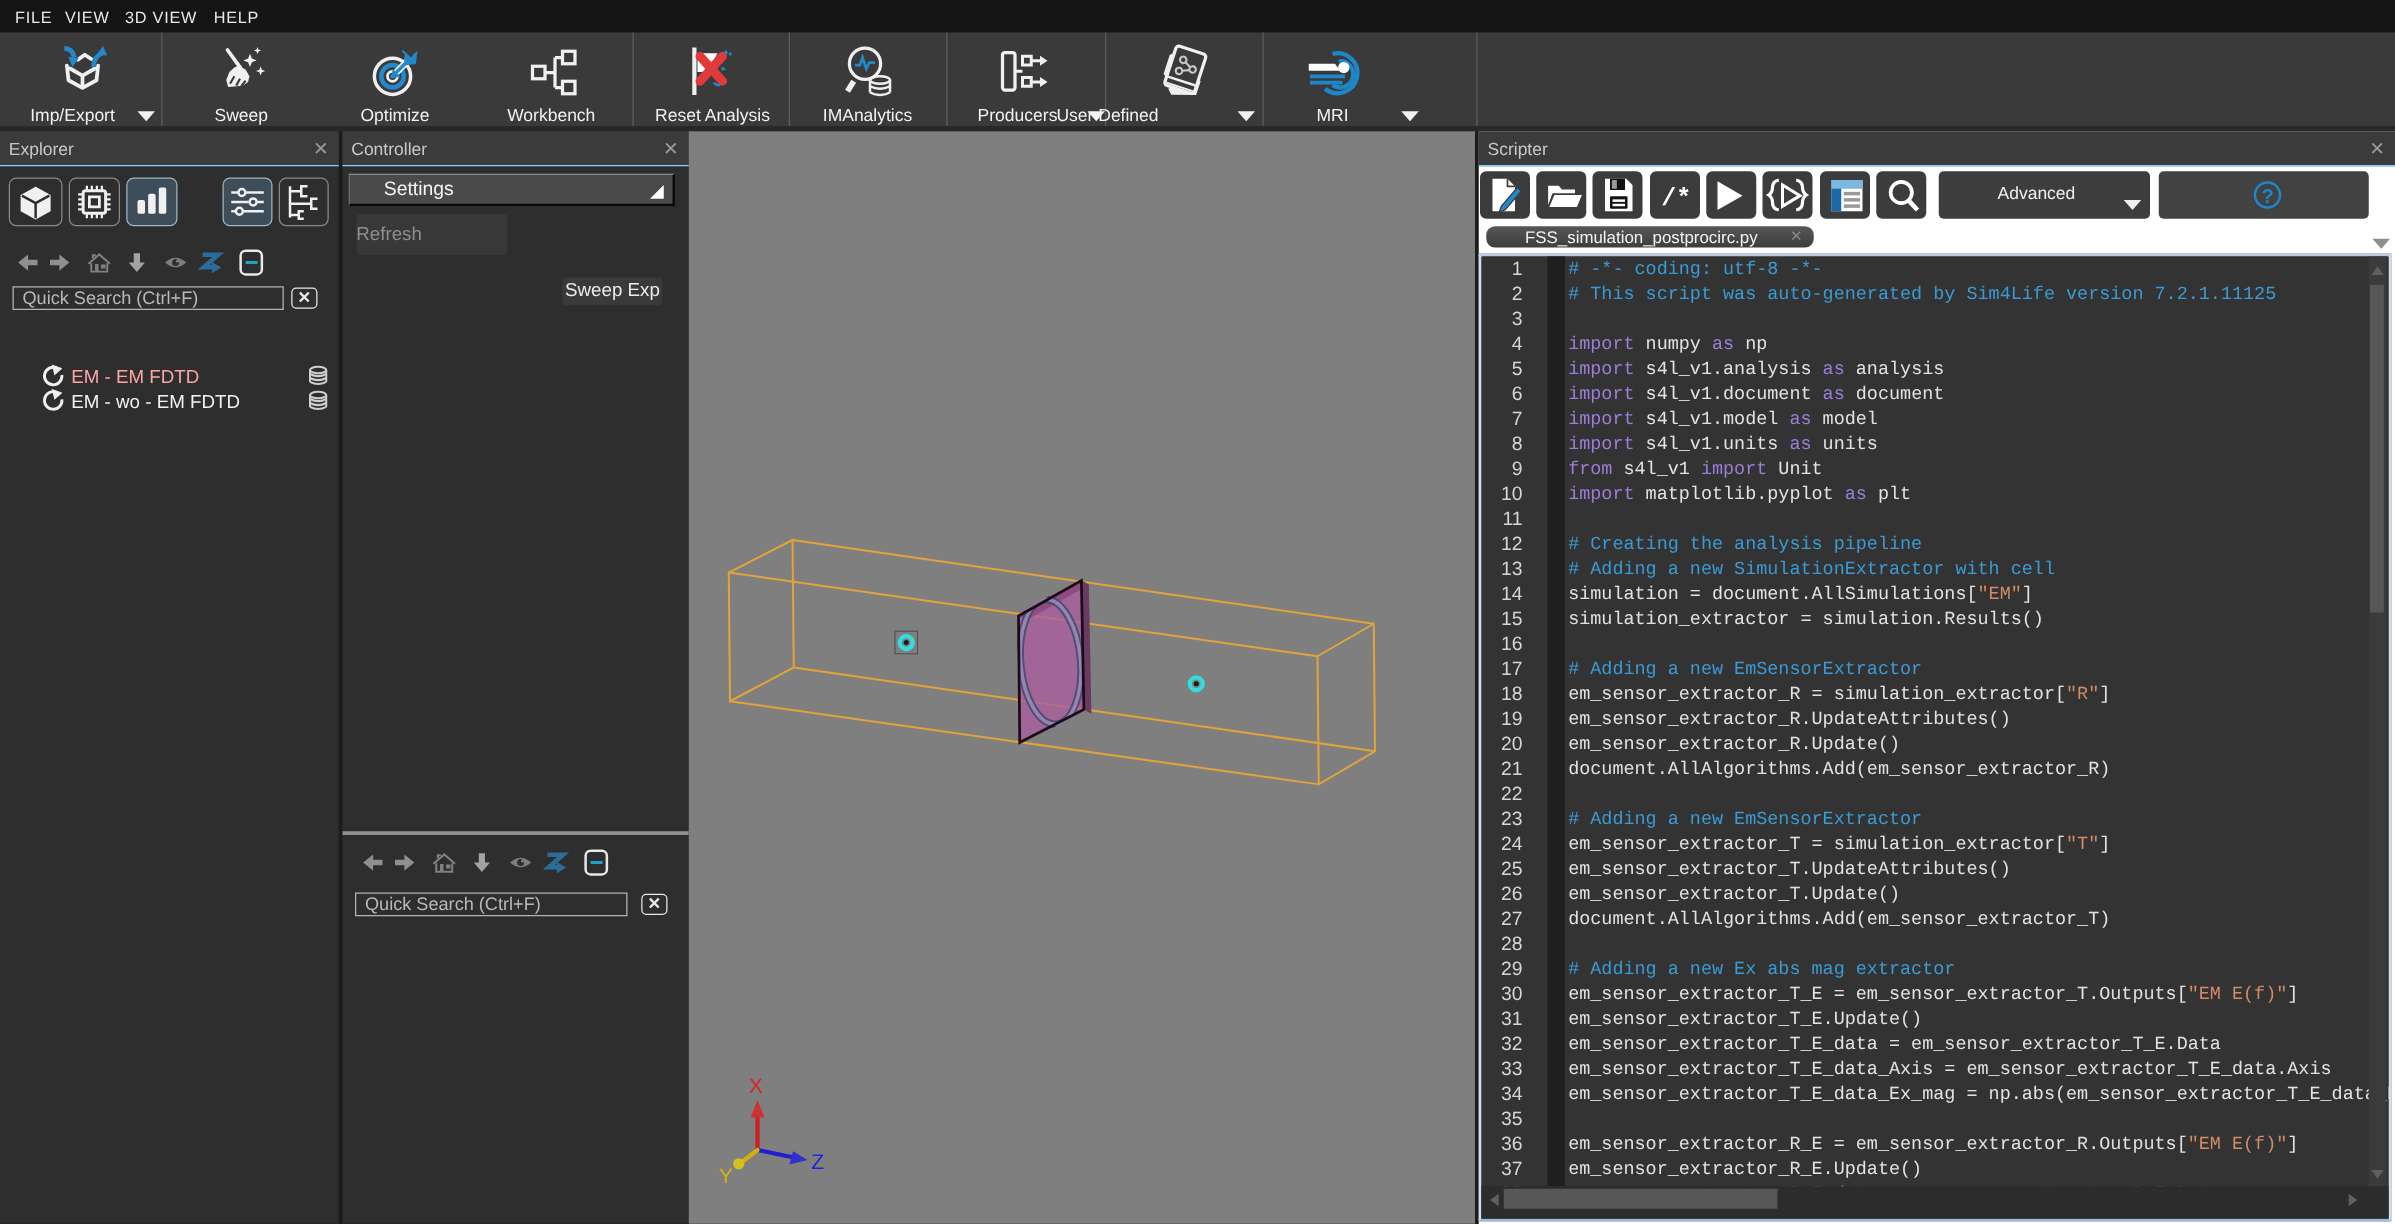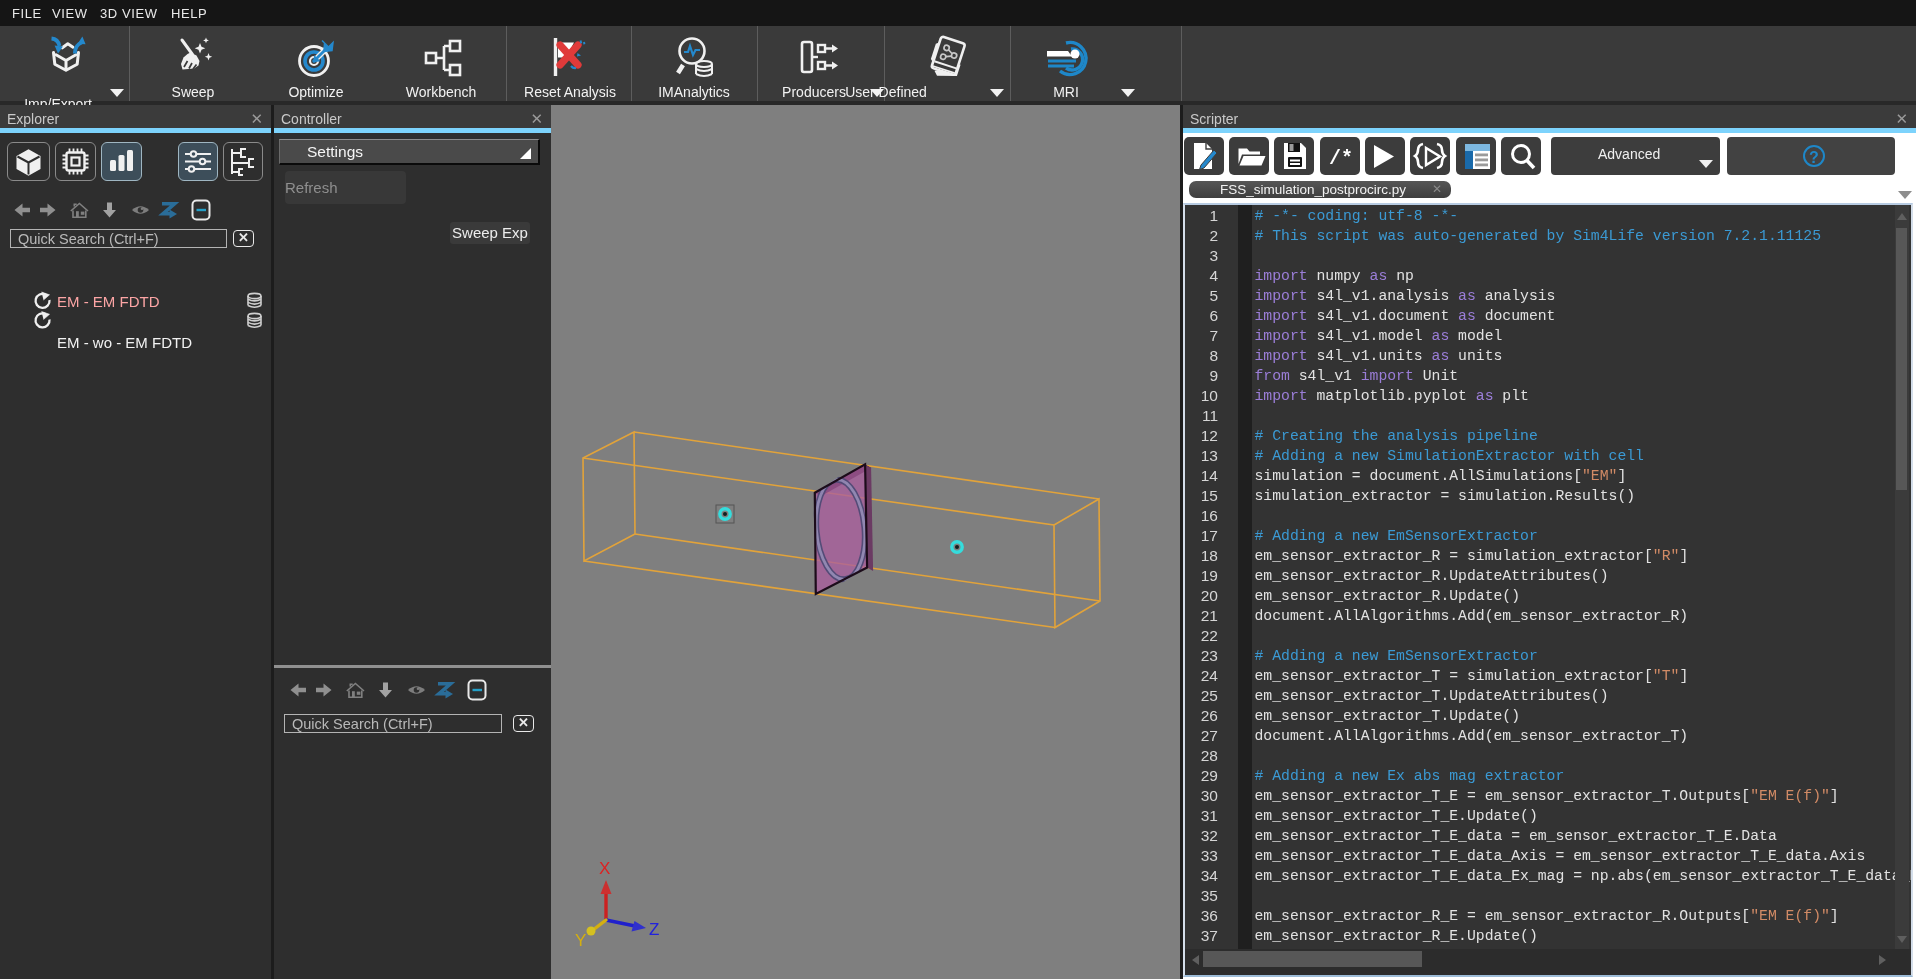--- a/index.html
+++ b/index.html
@@ -9,21 +9,21 @@
   #menubar { position:absolute; left:0; top:0; width:1916px; height:26px; background:#151515;
     color:#e9e9e9; font-size:13px; }
   #menubar span { position:absolute; top:6px; letter-spacing:0.6px; }
   #toolbar { position:absolute; left:0; top:26px; width:1916px; height:75px; background:#3a3a3a; }
   #tbstrip { position:absolute; left:0; top:101px; width:1916px; height:4px; background:#282828; }
   .tsep { position:absolute; top:0; width:1px; height:75px; background:#5d5d5d; }
   .tlabel { position:absolute; top:58px; color:#f2f2f2; font-size:14px; white-space:nowrap; transform:translateX(-50%); }
   .tdrop { position:absolute; top:63px; width:0; height:0; border-left:7px solid transparent;
     border-right:7px solid transparent; border-top:8px solid #f2f2f2; }
   .panel-title { position:absolute; top:0; left:0; right:0; height:28px; background:#3b3b3b;
-    border-bottom:5px solid #7dd3fc; color:#c9c9c9; font-size:14px; }
+    border-bottom:1px solid #7dd3fc; color:#c9c9c9; font-size:14px; }
   .panel-title .t { position:absolute; left:7px; top:6px; }
   .panel-title .x { position:absolute; right:8px; top:5px; color:#9a9a9a; font-size:15px; }
   #explorer { position:absolute; left:0; top:105px; width:271px; height:874px; background:#2e2e2e; }
   #controller { position:absolute; left:274px; top:105px; width:277px; height:874px; background:#2e2e2e; }
   #viewport { position:absolute; left:551px; top:105px; width:629px; height:874px; background:#7f7f7f; }
   #scripter { position:absolute; left:1183px; top:105px; width:733px; height:901px; background:#ffffff; }
   .bigbtn { position:absolute; top:37px; width:43px; height:39px; border:1px solid #8a8a8a;
     border-radius:6px; background:#2e2e2e; }
   .bigbtn.sel { background:#3d4e5a; border-color:#9fb6c2; }
   .qinput { position:absolute; height:19px; border:1px solid #b4b4b4; background:#2e2e2e;
@@ -50,21 +50,21 @@
 </div>
 <div id="tbstrip"></div>
 <div id="toolbar">
   <div class="tsep" style="left:129px;"></div>
   <div class="tsep" style="left:506px;"></div>
   <div class="tsep" style="left:631px;"></div>
   <div class="tsep" style="left:757px;"></div>
   <div class="tsep" style="left:884px;"></div>
   <div class="tsep" style="left:1010px;"></div>
   <div class="tsep" style="left:1181px;"></div>
-  <span class="tlabel" style="left:58px;margin-top:12px;">Imp/Export</span>
+  <span class="tlabel" style="left:58px;">Imp/Export</span>
   <div class="tdrop" style="left:110px;"></div>
   <span class="tlabel" style="left:193px;">Sweep</span>
   <span class="tlabel" style="left:316px;">Optimize</span>
   <span class="tlabel" style="left:441px;">Workbench</span>
   <span class="tlabel" style="left:570px;">Reset Analysis</span>
   <span class="tlabel" style="left:694px;">IMAnalytics</span>
   <span class="tlabel" style="left:814px;">Producers</span>
   <div class="tdrop" style="left:870px;"></div>
   <span class="tlabel" style="left:886px;text-align:right;">User Defined</span>
   <div class="tdrop" style="left:990px;"></div>
@@ -258,21 +258,21 @@
     <g fill="none" stroke="#f0f0f0" stroke-width="2.3">
       <path d="M17.5 3.5 a 7 7 0 1 0 4 5.5"></path>
       <path d="M13.5 1 L21.5 3.8 L15.5 9" fill="#f0f0f0" stroke-width="0.6"></path>
     </g>
     <g fill="none" stroke="#f0f0f0" stroke-width="2.3" transform="translate(0 19.5)">
       <path d="M17.5 3.5 a 7 7 0 1 0 4 5.5"></path>
       <path d="M13.5 1 L21.5 3.8 L15.5 9" fill="#f0f0f0" stroke-width="0.6"></path>
     </g>
   </svg>
   <div class="abs" style="left:57px;top:188px;color:#fca5a5;font-size:15px;">EM - EM FDTD</div>
-  <div class="abs" style="left:57px;top:207.5px;color:#f2f2f2;font-size:15px;margin-top:21px;">EM - wo - EM FDTD</div>
+  <div class="abs" style="left:57px;top:207.5px;color:#f2f2f2;font-size:15px;">EM - wo - EM FDTD</div>
   <svg class="abs" style="left:246px;top:187px;" width="17" height="39" viewBox="0 0 17 39">
     <g fill="none" stroke="#cfcfcf" stroke-width="1.6">
       <ellipse cx="8.5" cy="4" rx="6.5" ry="2.6"></ellipse>
       <path d="M2 4 L2 13.5 M15 4 L15 13.5"></path>
       <path d="M2 7.2 q6.5 3.4 13 0 M2 10.4 q6.5 3.4 13 0 M2 13.5 q6.5 3.4 13 0"></path>
     </g>
     <g fill="none" stroke="#cfcfcf" stroke-width="1.6" transform="translate(0 20)">
       <ellipse cx="8.5" cy="4" rx="6.5" ry="2.6"></ellipse>
       <path d="M2 4 L2 13.5 M15 4 L15 13.5"></path>
       <path d="M2 7.2 q6.5 3.4 13 0 M2 10.4 q6.5 3.4 13 0 M2 13.5 q6.5 3.4 13 0"></path>

